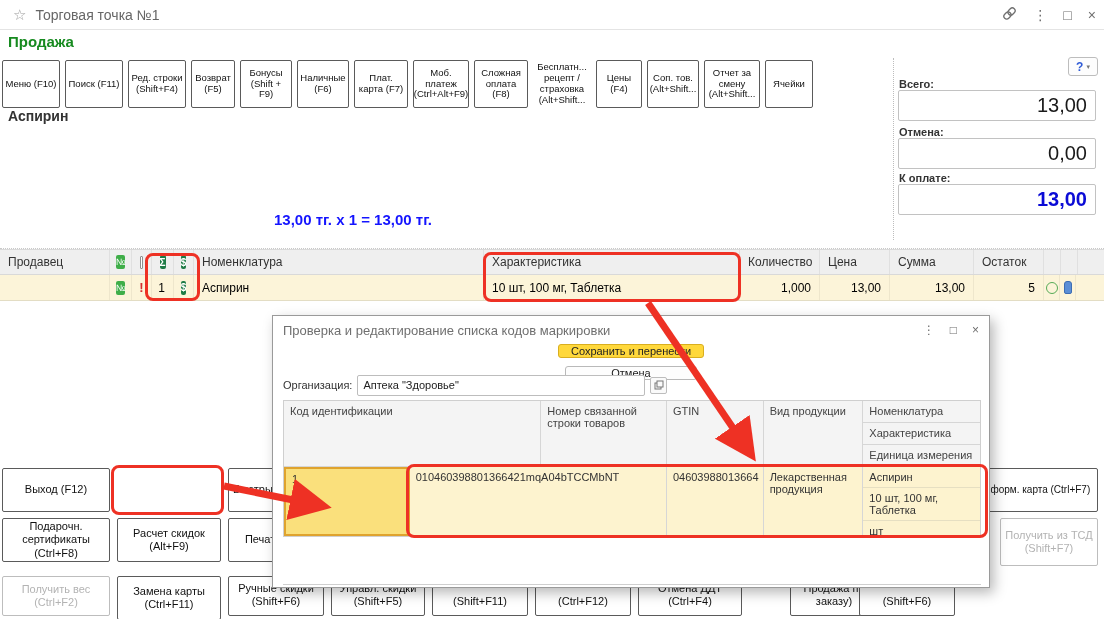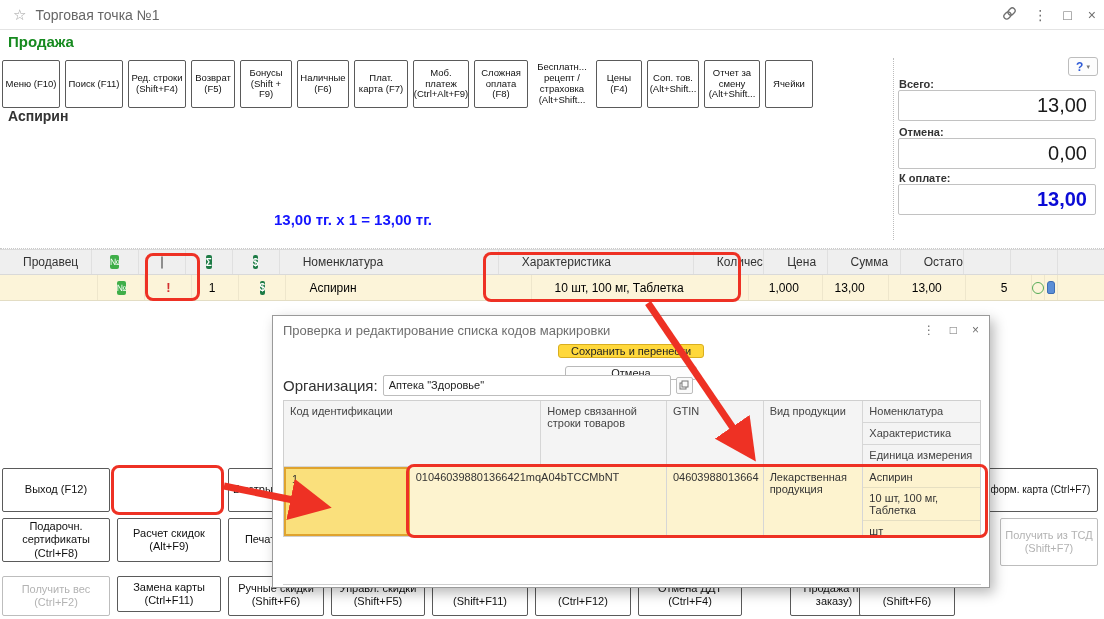--- a/index.html
+++ b/index.html
@@ -36,21 +36,21 @@
   .tot-label { position:absolute; left:899px; font-size:11px; font-weight:bold; color:#333; }
   .tot-box { position:absolute; left:898px; width:198px; height:31px; border:1px solid #c2c2c2; border-radius:2px; background:#fff;
              font-size:20px; color:#1a1a1a; display:flex; align-items:center; justify-content:flex-end; padding-right:8px; }
   .tot-box.blue { color:#0b0bd6; font-weight:bold; }
 
   
   .sale-table { position:absolute; left:0; top:248px; width:1104px; border-top:1px dotted #c9c9c9; }
   .st-row { display:flex; height:26px; }
   .st-row.head { background:#efefef; border-bottom:1px solid #d9d9d9; border-top:1px solid #d9d9d9; color:#333; }
   .st-row.data { background:#fcf4d9; border-bottom:1px solid #e3ddc4; }
-  .st-cell { font-size:12px; padding:0 23px; display:flex; align-items:center; border-right:1px solid #e0e0e0; overflow:hidden; white-space:nowrap; }
+  .st-cell { font-size:12px; padding:0 8px; display:flex; align-items:center; border-right:1px solid #e0e0e0; overflow:hidden; white-space:nowrap; }
   .st-row.data .st-cell { border-right:1px solid #eee6cc; }
   .num { justify-content:flex-end; }
   .badge { width:15px; height:14px; border-radius:2px; background:#3fae49; color:#fff; font-size:9px; display:flex; align-items:center; justify-content:center; }
   .gicon { width:16px; height:14px; border-radius:2px; background:#1e7b46; color:#fff; font-size:10px; font-weight:bold; display:flex; align-items:center; justify-content:center; }
   .doc-ic { width:11px; height:13px; background:#fff; border:1px solid #8e8e8e; border-radius:1px; }
   .warn { color:#d32f2f; font-weight:bold; font-size:13px; }
   .ok-circle { width:12px; height:12px; border:1.5px solid #57ab57; border-radius:50%; }
   .blue-ic { width:8px; height:13px; background:#5b8ed6; border-radius:3px 3px 2px 2px; border:1px solid #3d6db3; }
 
   
@@ -64,21 +64,21 @@
   .modal { position:absolute; left:272px; top:315px; width:718px; height:273px; background:#fff; border:1px solid #9a9a9a;
            box-shadow:4px 5px 12px rgba(0,0,0,.28); z-index:40; }
   .m-head { height:28px; display:flex; align-items:center; padding:0 10px; }
   .m-title { font-size:13px; color:#6f6f6f; flex:1; }
   .m-icons { display:flex; gap:15px; color:#6f6f6f; }
   .m-icons span { font-size:12px; cursor:pointer; }
   .m-tools { height:28px; display:flex; align-items:center; gap:8px; padding:0 10px;flex-direction:column; }
   .btn-yellow { height:22px; padding:0 12px; background:#ffd83b; border:1px solid #d9ae1f; border-radius:3px; font-size:11px; color:#222; cursor:pointer; }
   .btn-plain { height:22px; width:132px; background:#fdfdfd; border:1px solid #b9b9b9; border-radius:3px; font-size:11px; color:#222; cursor:pointer; }
   .m-org { height:26px; display:flex; align-items:center; gap:5px; padding:0 10px; }
-  .m-org label { font-size:15px; color:#333; }
+  .m-org label { font-size:11px; color:#333; }
   .m-org input { width:288px; height:21px; border:1px solid #bdbdbd; border-radius:2px; font-size:11px; padding:0 5px; color:#222; font-family:"Liberation Sans",sans-serif; }
   .pick-btn { width:17px; height:17px; border:1px solid #bdbdbd; border-radius:2px; background:#fafafa; display:flex; align-items:center; justify-content:center; cursor:pointer; }
 
   .m-table { position:absolute; left:10px; top:84px; width:698px; border:1px solid #cfcfcf; }
   .mt-hrow, .mt-drow { display:flex; }
   .mt-hrow { height:66px; background:#f4f4f4; }
   .mt-drow { height:69px; background:#fdf3cf; }
   .mt-cell { font-size:11px; color:#444; padding:4px 6px; border-right:1px solid #d6d6d6; overflow:hidden; }
   .mt-hrow .mt-cell { border-bottom:1px solid #d6d6d6; }
   .mt-stack { display:flex; flex-direction:column; padding:0; }
@@ -221,21 +221,21 @@
   <div class="bb" style="left:228px; top:518px; width:96px; height:44px">
       <span>Печать чека</span>
     </div>
   <div class="bb disabled" style="left:1000px; top:518px; width:98px; height:48px">
       <span>Получить из ТСД (Shift+F7)</span>
     </div>
 
   <div class="bb disabled" style="left:2px; top:576px; width:108px; height:40px">
       <span>Получить вес (Ctrl+F2)</span>
     </div>
-  <div class="bb" style="left:117px; top:576px; width:104px; height:36px">
+  <div class="bb" style="left:117px; top:576px; width:104px; height:44px">
       <span>Замена карты (Ctrl+F11)</span>
     </div>
   <div class="bb topalign" style="left:228px; top:576px; width:96px; height:40px">
       <span class="l">Ручные скидки (Shift+F6)</span>
       <span class="l"></span>
     </div>
   <div class="bb topalign" style="left:331px; top:576px; width:94px; height:40px">
       <span class="l">Управл. скидки (Shift+F5)</span>
       <span class="l"></span>
     </div>

